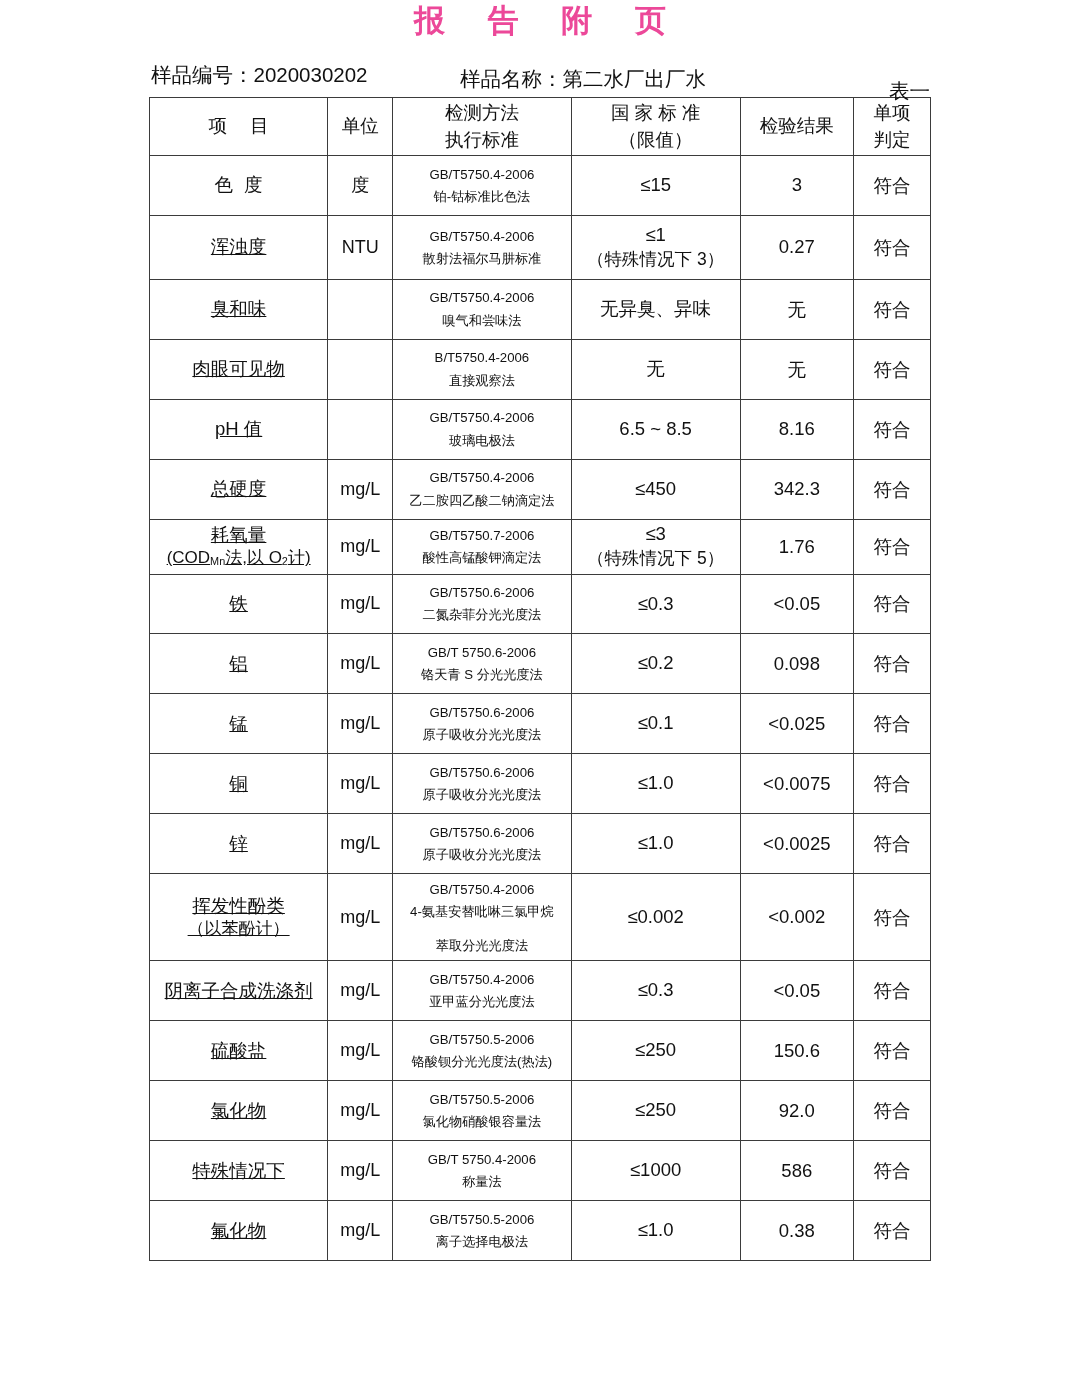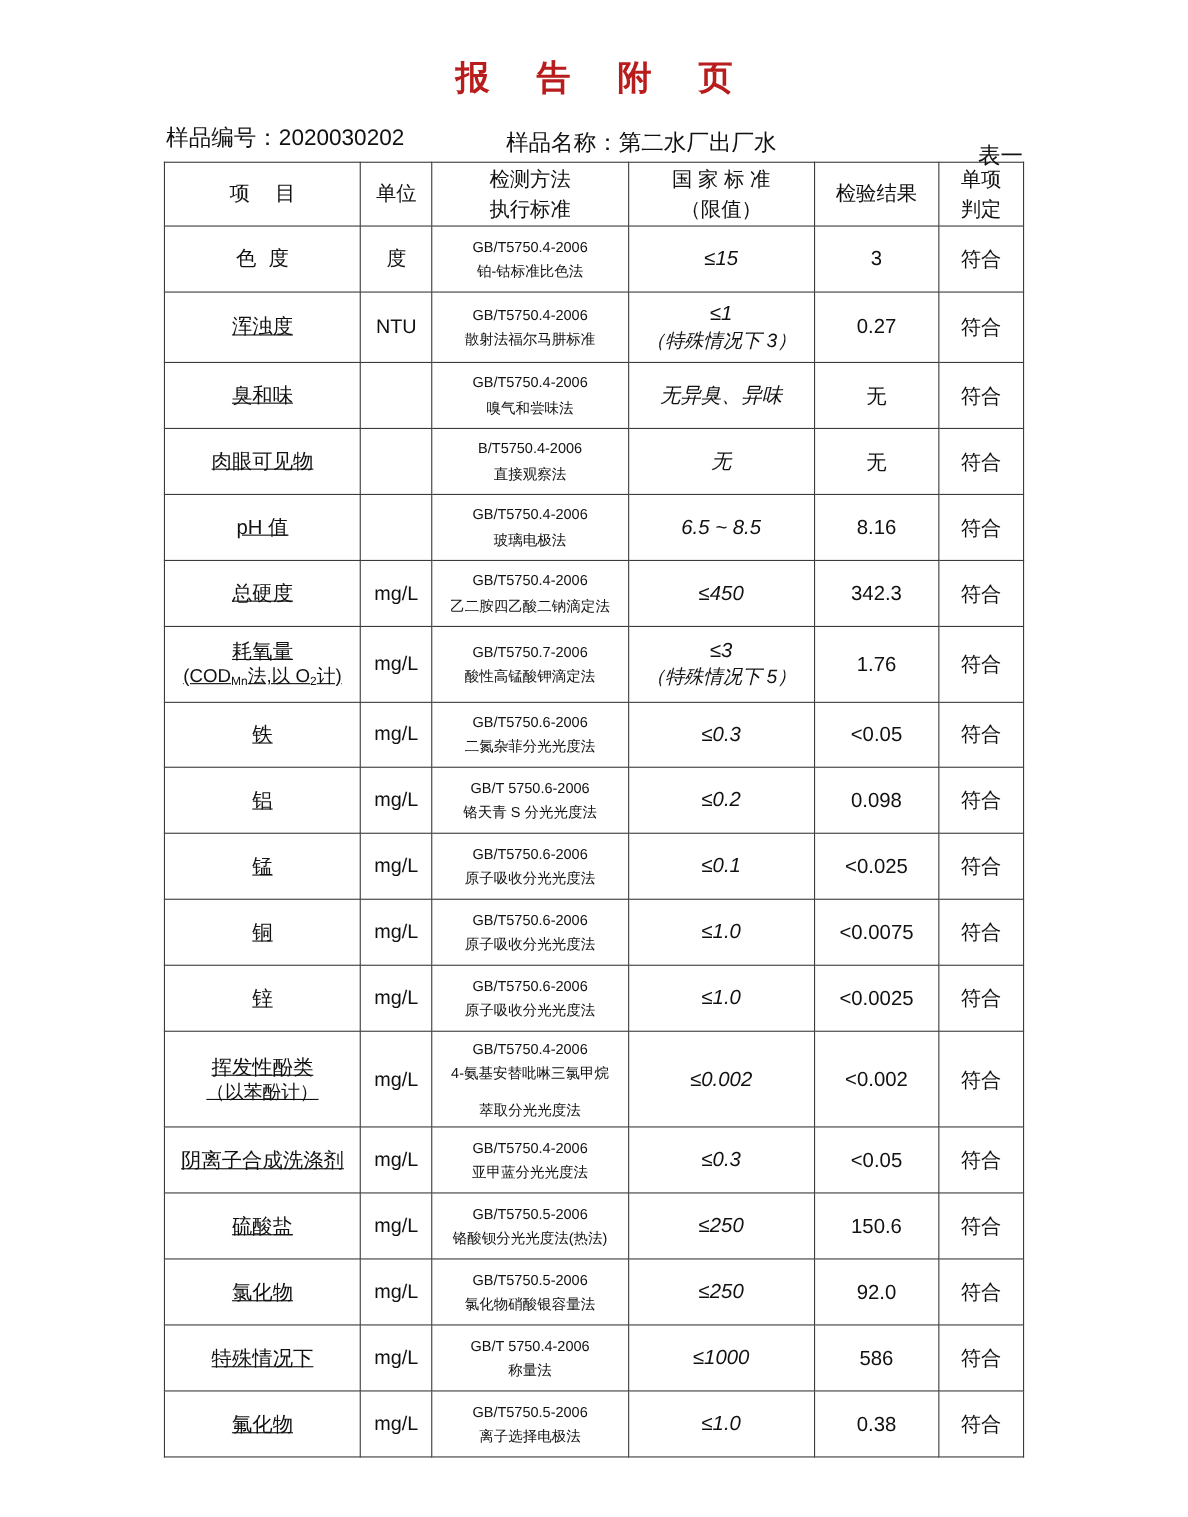--- a/index.html
+++ b/index.html
@@ -19,23 +19,22 @@
     width: 1080px;
     height: 1379px;
     position: relative;
     box-sizing: border-box;
   }
   .doc-title {
     text-align: center;
     font-size: 31px;
     font-weight: bold;
     letter-spacing: 17px;
-    padding-top: 50px;
     padding-left: 17px;
-    color: #b91c1c;
+    color: #ec4899;
   }
   .meta-row {
     position: relative;
     width: 782px;
     margin: 19px auto 0 auto;
     height: 30px;
     font-size: 20.5px;
     color: #111;
   }
   .meta-sample-no {
@@ -129,21 +128,21 @@
     font-size: 13.2px;
     margin-bottom: 20px;
     white-space: nowrap;
   }
   .cell-method .m-name:last-child { margin-bottom: 0; }
   .cell-std {
     font-size: 18.5px;
     line-height: 1.35;
     padding: 2px;
   }
-  .cell-std .s-line { display: block; font-style: italic; }
+  .cell-std .s-line { display: block; }
   .cell-std .s-line.small { font-size: 17.5px; }
   .cell-result { font-size: 18.5px; }
   .cell-judge { font-size: 18.5px; }
 
   sub { font-size: 0.64em; vertical-align: -0.22em; }
 </style>
 </head>
 <body>
 
 <div class="page">
@@ -259,21 +258,21 @@
           <td class="cell-method">
             <span class="m-code">GB/T5750.4-2006</span>
             <span class="m-name">乙二胺四乙酸二钠滴定法</span>
           </td>
           <td class="cell-std">
             <span class="s-line">≤450</span>
           </td>
           <td class="cell-result">342.3</td>
           <td class="cell-judge">符合</td>
         </tr>
-        <tr style="height: 69px;">
+        <tr style="height: 55px;">
           <td class="cell-item"><span>耗氧量</span><span class="sub-line">(COD<sub>Mn</sub>法,以 O<sub>2</sub>计)</span></td>
           <td class="cell-unit">mg/L</td>
           <td class="cell-method">
             <span class="m-code">GB/T5750.7-2006</span>
             <span class="m-name">酸性高锰酸钾滴定法</span>
           </td>
           <td class="cell-std">
             <span class="s-line">≤3</span>
             <span class="s-line small">（特殊情况下 5）</span>
           </td>

